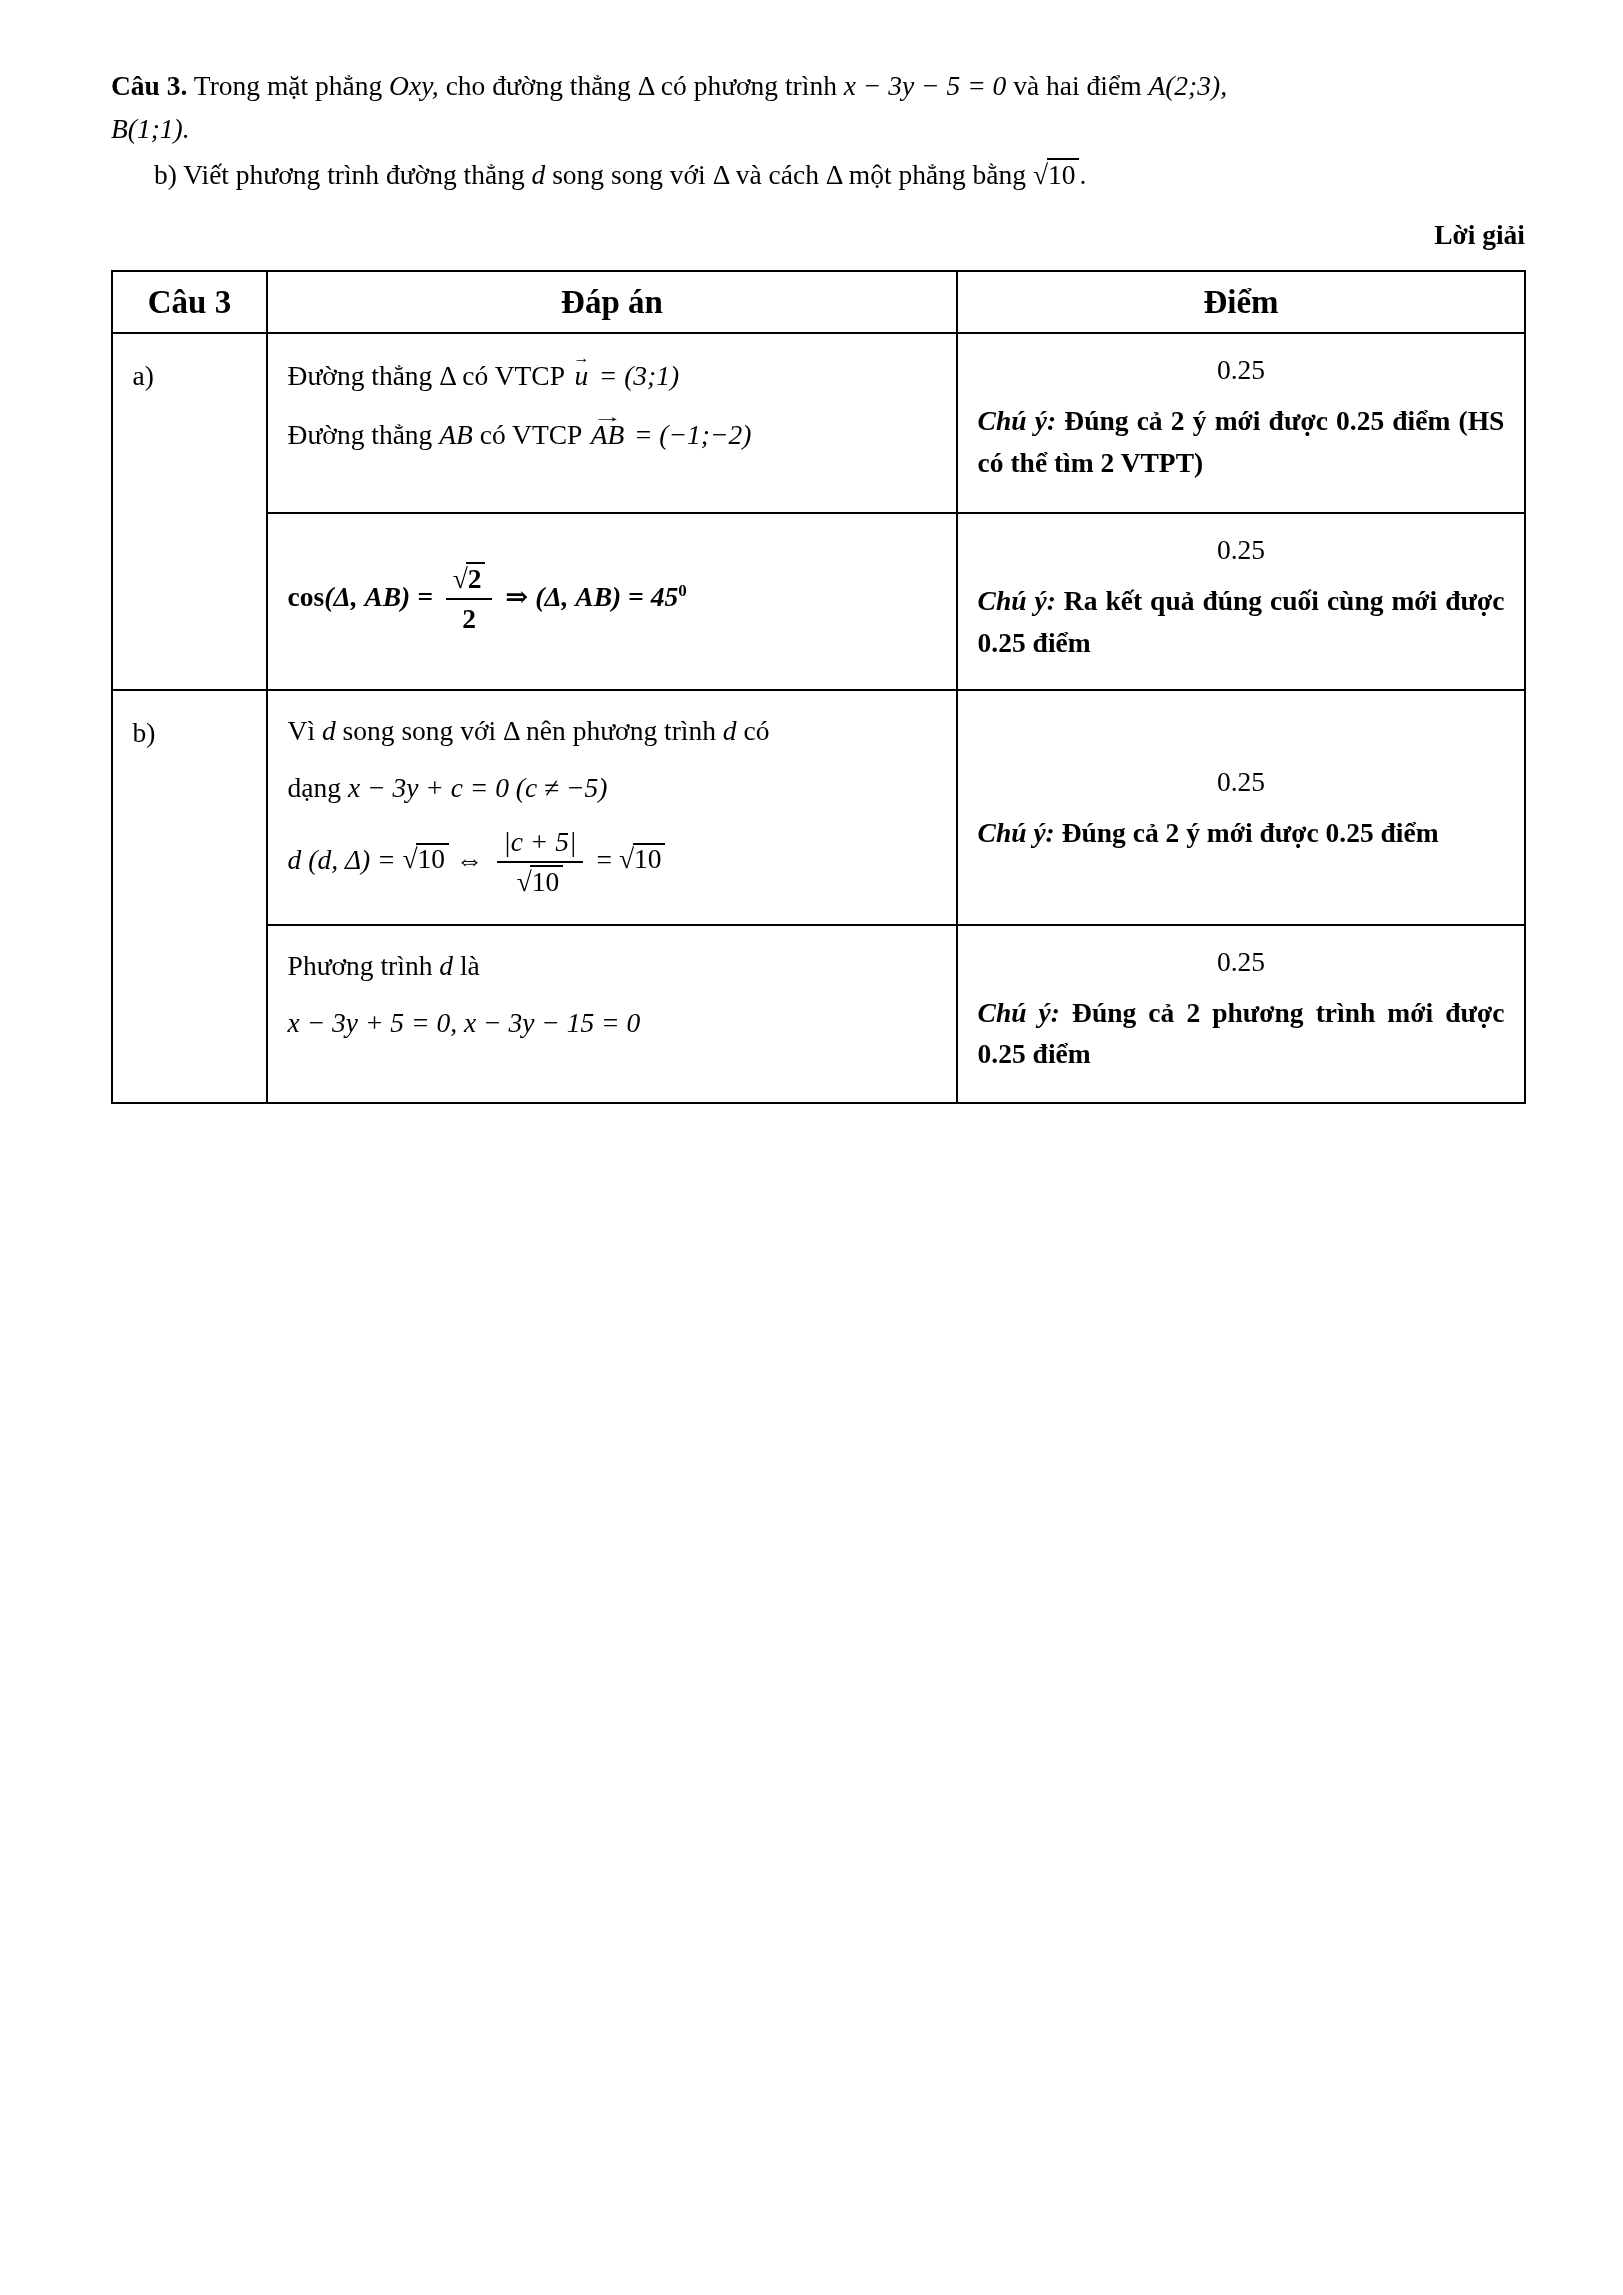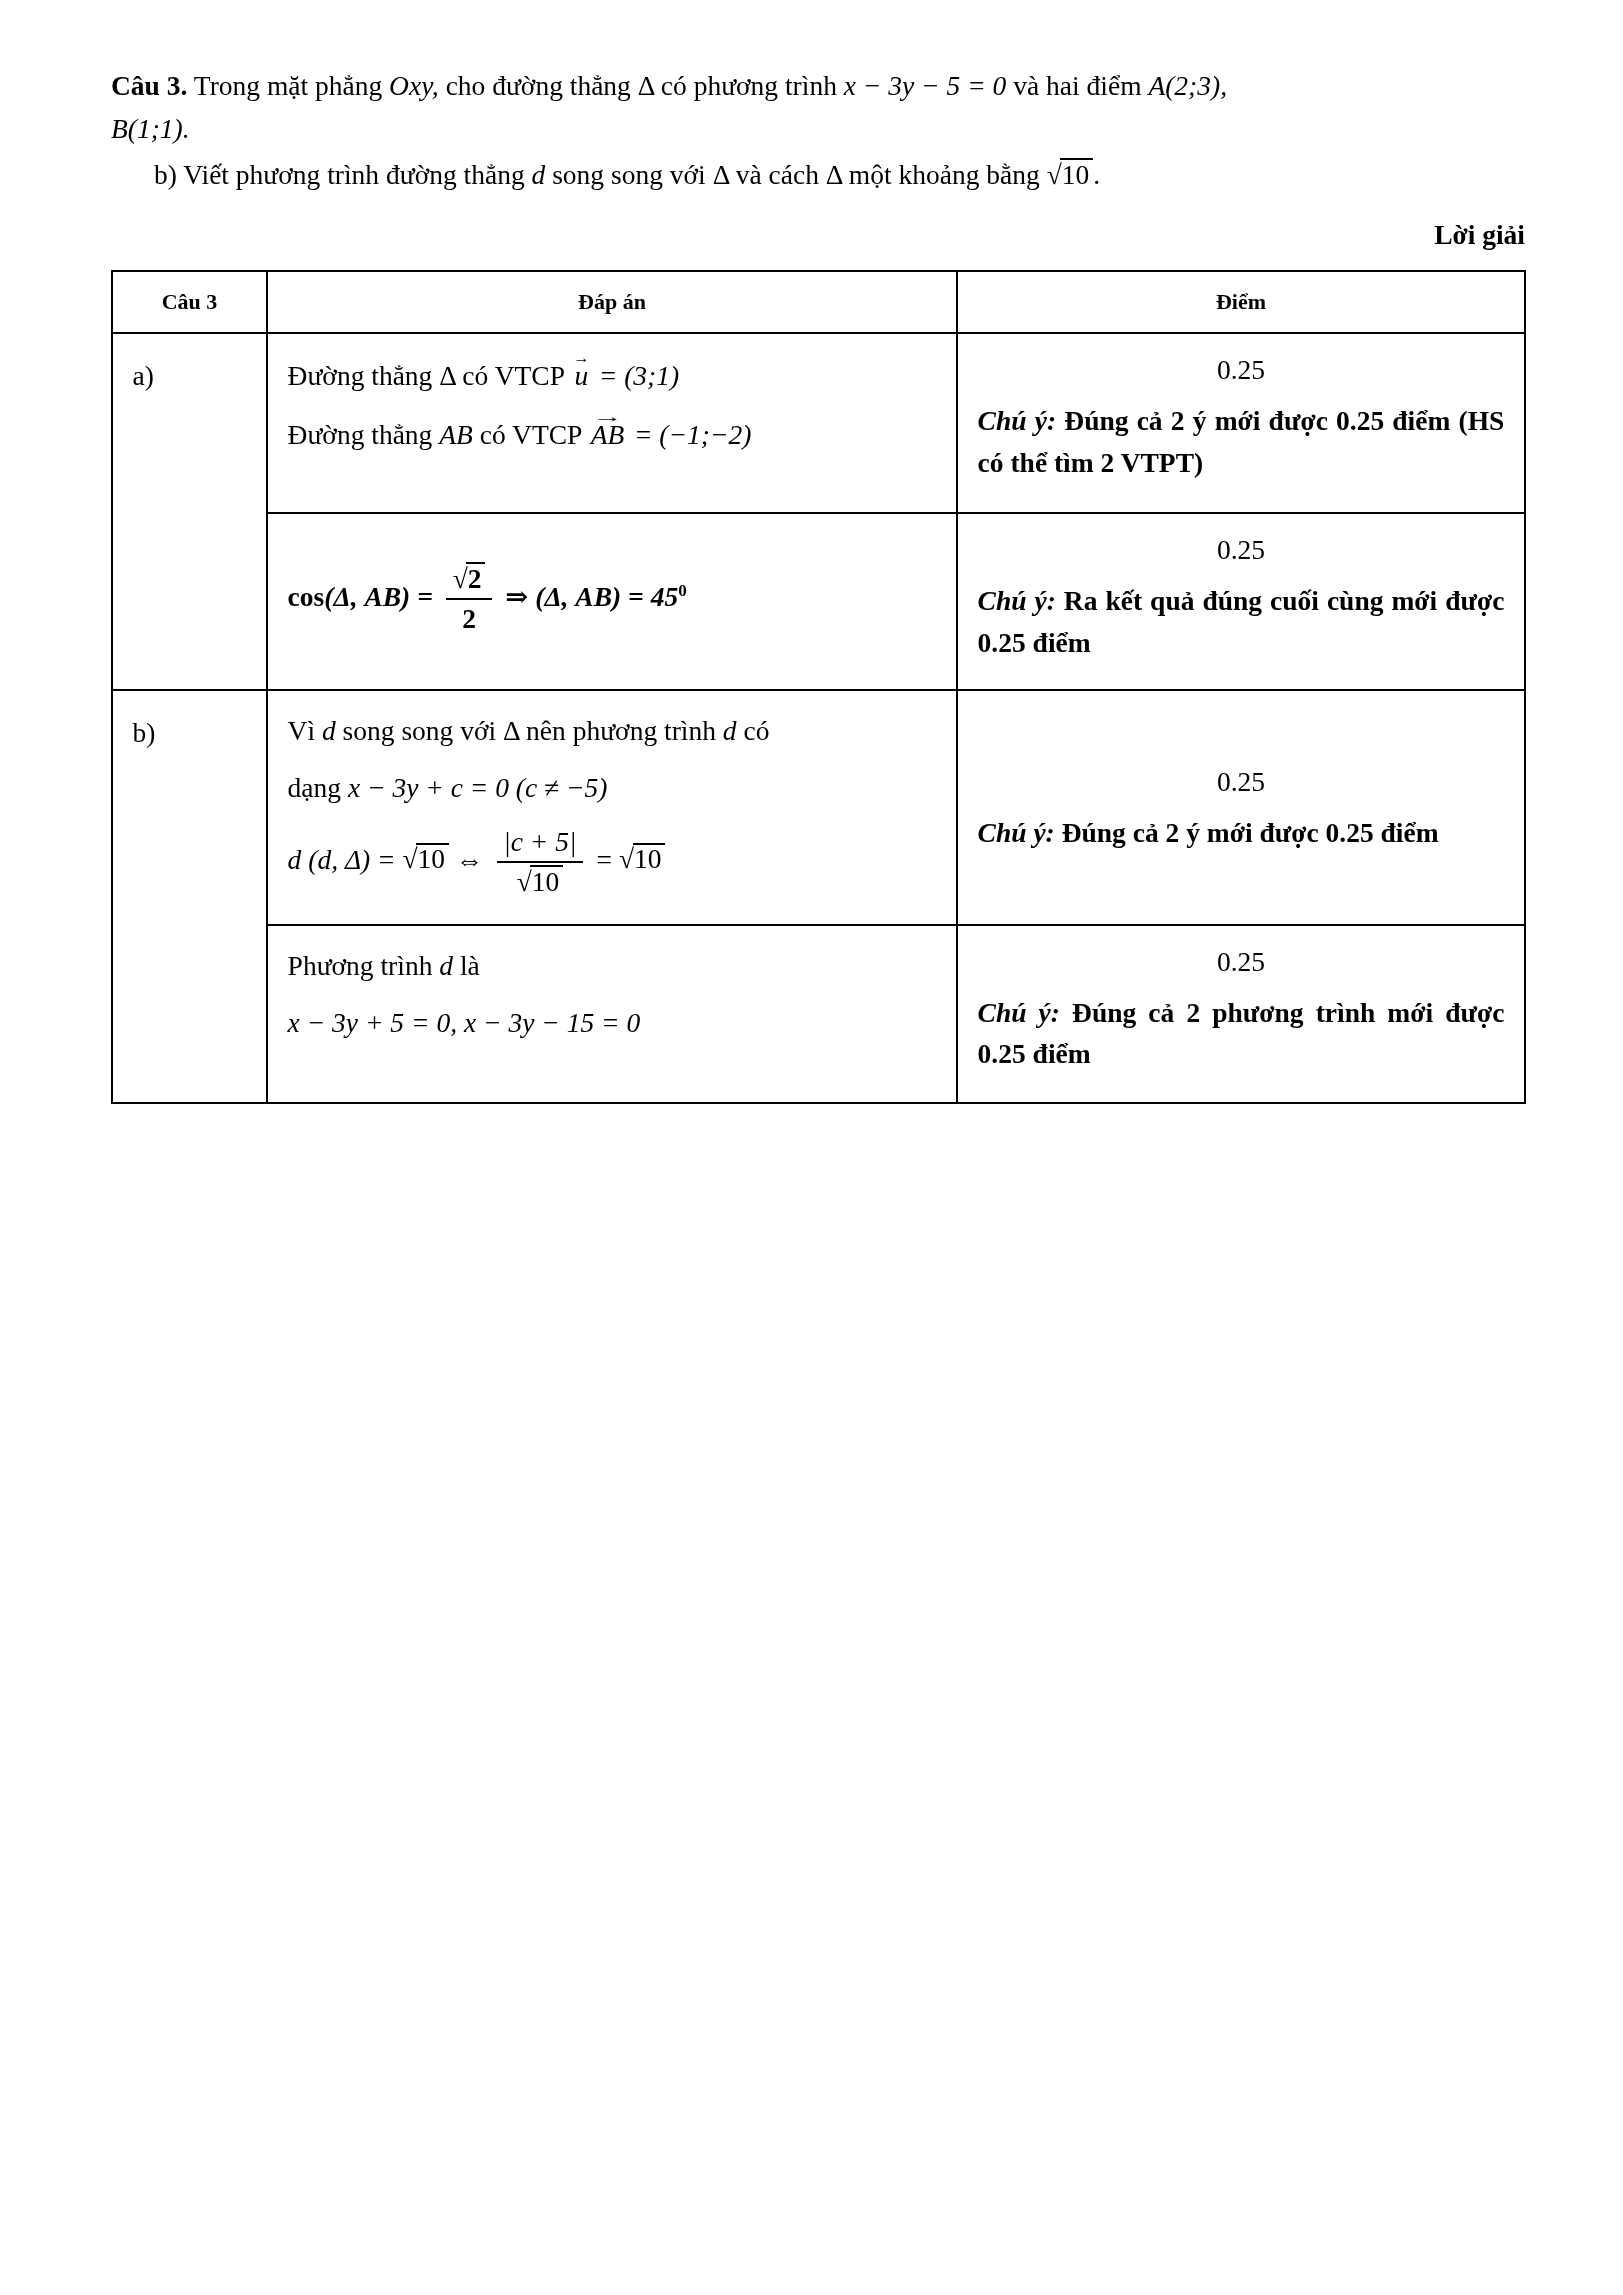--- a/index.html
+++ b/index.html
@@ -12,21 +12,21 @@
   .para { line-height: 1.55; margin: 0; }
   .q-label { font-weight: bold; }
   .indent { margin-left: 43px; margin-top: 3.9px; }
   .math { font-style: italic; }
   .delta { font-style: normal; }
 
   .solution-title { width: 1414px; text-align: right; font-weight: bold; margin-top: 22px; }
 
   table.solution { border-collapse: collapse; table-layout: fixed; width: 1414px; margin-top: 19.6px; }
   .solution th, .solution td { border: 2px solid #000; }
-  .solution th { height: 60px; font-weight: bold; text-align: center; font-size: 22px; padding: 0; }
+  .solution th { height: 60px; font-weight: bold; text-align: center; font-size: 33px; padding: 0; }
   col.c1 { width: 155px; } col.c2 { width: 690px; } col.c3 { width: 568px; }
 
   tr.h-a1 { height: 180px; } tr.h-a2 { height: 177px; }
   tr.h-b1 { height: 228px; } tr.h-b2 { height: 178px; }
 
   .label-cell { vertical-align: top; padding: 26px 0 0 19.6px; }
   .ans-cell { vertical-align: top; padding: 19.6px 14.4px 13px 19.6px; }
   .ans-cell.v-mid { vertical-align: middle; font-weight: bold; }
   .ans-line { margin-bottom: 17px; line-height: 1.45; }
   .math-line { line-height: 1.4; margin-bottom: 11.8px; }
@@ -73,21 +73,21 @@
     </p>
 
 
     <p class="para indent">
       <span>b) Viết phương trình đường thẳng</span>
       <span class="math">d</span>
       <span>song song với</span>
       <span class="delta">Δ</span>
       <span>và cách</span>
       <span class="delta">Δ</span>
-      <span>một khoảng bằng</span>
+      <span>một phẳng bằng</span>
       <span class="sqrt"><span class="rad">10</span></span><span>.</span>
     </p>
 
     <div class="solution-title">Lời giải</div>
 
     <table class="solution">
       <colgroup>
           <col class="c1">
           <col class="c2">
           <col class="c3">

